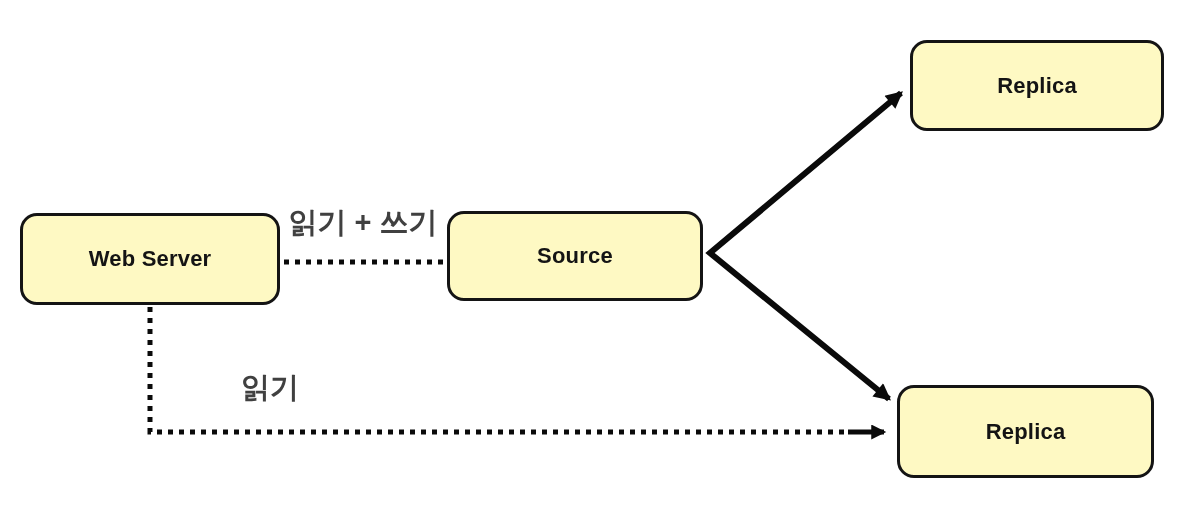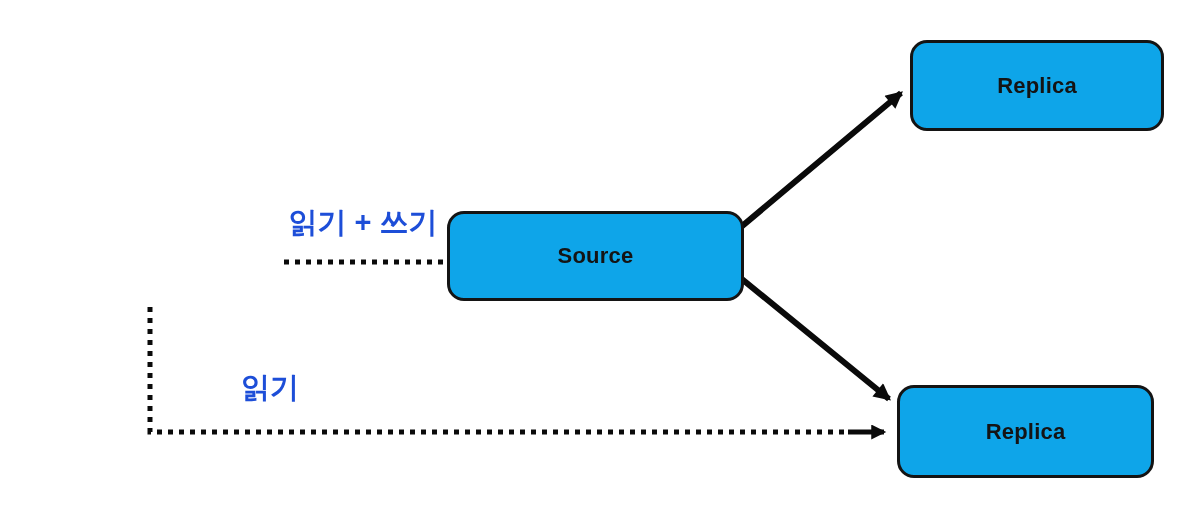--- a/index.html
+++ b/index.html
@@ -20,38 +20,38 @@
     left: 0;
     top: 0;
     width: 1196px;
     height: 511px;
   }
   .node {
     position: absolute;
     box-sizing: border-box;
     border: 3px solid #141414;
     border-radius: 17px;
-    background: #0ea5e9;
+    background: #fef9c3;
     display: flex;
     align-items: center;
     justify-content: center;
     font-size: 22px;
     font-weight: bold;
     color: #141414;
     letter-spacing: 0.2px;
   }
   .node-web-server   { left: 20px;  top: 213px; width: 260px; height: 92px; }
-  .node-source       { left: 447px; top: 211px; width: 297px; height: 90px; }
+  .node-source       { left: 447px; top: 211px; width: 256px; height: 90px; }
   .node-replica-top  { left: 910px; top: 40px;  width: 254px; height: 91px; }
   .node-replica-bottom { left: 897px; top: 385px; width: 257px; height: 93px; }
   .edge-label {
     position: absolute;
     font-size: 29px;
     font-weight: bold;
-    color: #1d4ed8;
+    color: #404040;
     white-space: nowrap;
     text-align: center;
   }
   .label-read-write { left: 285px; top: 203px; width: 156px; }
   .label-read       { left: 228px; top: 368px; width: 84px; }
 </style>
 </head>
 <body>
 
 <div class="canvas">
@@ -70,20 +70,23 @@
     </defs>
 
     <line x1="284" y1="262" x2="446" y2="262" stroke="#0a0a0a" stroke-width="5" stroke-dasharray="5 6"></line>
 
     <polyline points="901,93 710,253 889,399" fill="none" stroke="#0a0a0a" stroke-width="6" stroke-linejoin="miter" marker-start="url(#arrowStartRev)" marker-end="url(#arrowEnd)"></polyline>
 
     <polyline points="150,307 150,432 848,432" fill="none" stroke="#0a0a0a" stroke-width="5" stroke-dasharray="5 6"></polyline>
     <line x1="848" y1="432" x2="884" y2="432" stroke="#0a0a0a" stroke-width="5" marker-end="url(#arrowEndSmall)"></line>
   </svg>
 
+  <div class="node node-web-server">
+    <span>Web Server</span>
+  </div>
 
   <div class="node node-source">
     <span>Source</span>
   </div>
 
   <div class="node node-replica-top">
     <span>Replica</span>
   </div>
 
   <div class="node node-replica-bottom">

